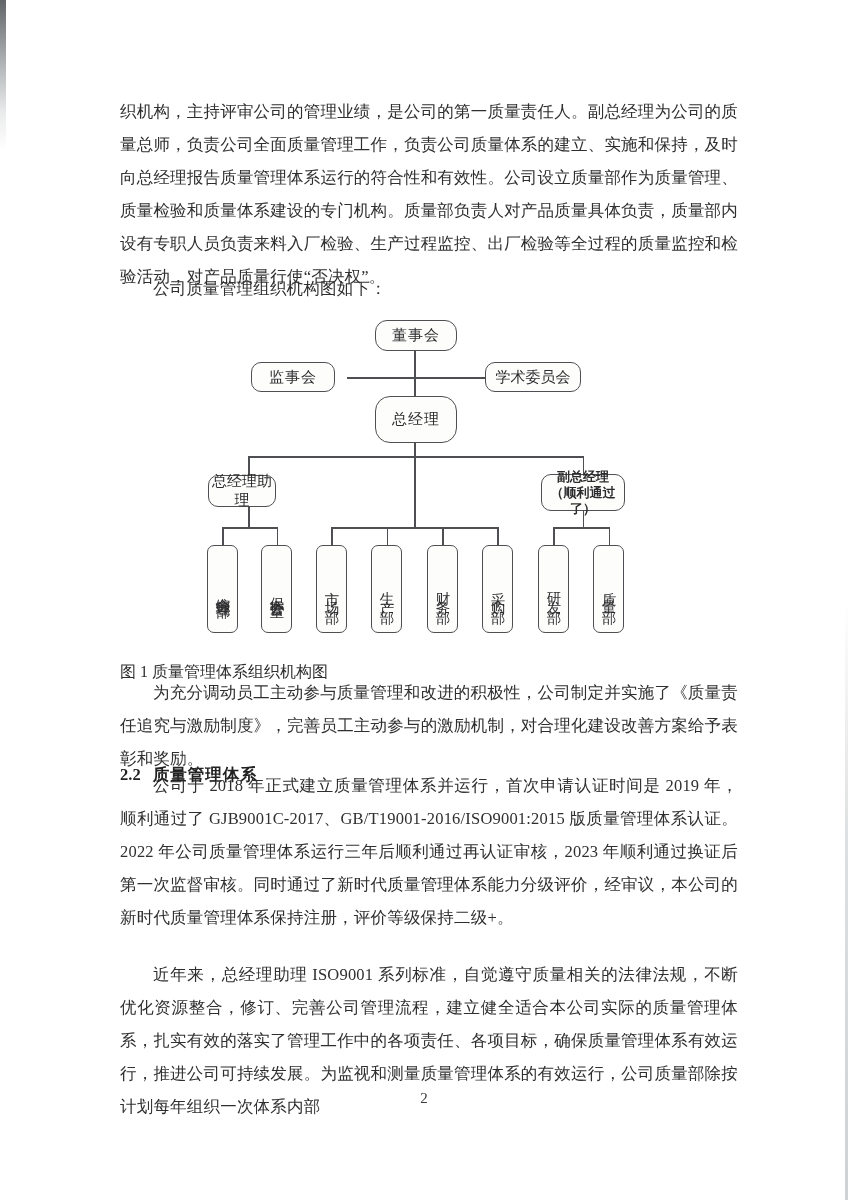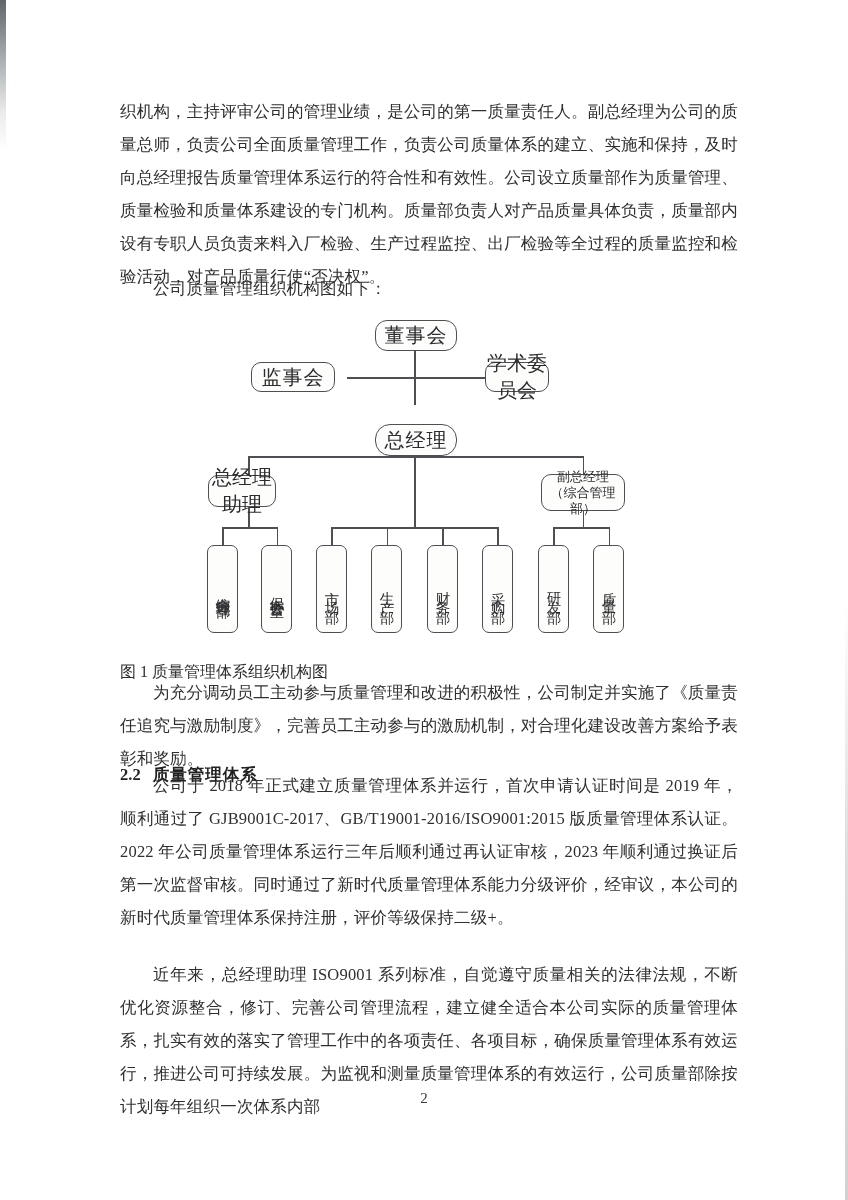--- a/index.html
+++ b/index.html
@@ -43,23 +43,23 @@
   .page-number {
     position: absolute; left: 0; top: 1088px; width: 848px;
     text-align: center; font-size: 15px; line-height: 20px; color: #3a3a3c;
   }
   
   .org-chart { position: absolute; left: 0; top: 0; width: 848px; height: 1200px; pointer-events: none; }
   .node {
     position: absolute; box-sizing: border-box;
     border: 1.5px solid #4d4f52; background: #fdfdfc;
     display: flex; align-items: center; justify-content: center;
-    font-size: 20px; color: #2c2c2e; text-align: center; letter-spacing: 1px;
+    font-size: 15px; color: #2c2c2e; text-align: center; letter-spacing: 1px;
   }
-  .node.two-line { flex-direction: column; font-size: 13px; line-height: 16px; letter-spacing: 0; }
+  .node.two-line { flex-direction: column; font-size: 13px; line-height: 16px; letter-spacing: 0; font-weight: bold; }
   .dept {
     position: absolute; box-sizing: border-box;
     border: 1.5px solid #4d4f52; border-radius: 7px; background: #fdfdfc;
     width: 31px; height: 88px; top: 545px;
     writing-mode: vertical-rl; text-orientation: upright;
     display: flex; align-items: center; justify-content: center;
     font-size: 14.5px; color: #2c2c2e;
   }
   .dept.chars3 { letter-spacing: 9px; padding-top: 9px; }
   .dept.chars5 { letter-spacing: 1.5px; padding-top: 1px; }
@@ -94,26 +94,26 @@
     <div class="vline" style="left:386.5px; top:527px; height:18px"></div>
     <div class="vline" style="left:442px; top:527px; height:18px"></div>
     <div class="vline" style="left:497px; top:527px; height:18px"></div>
     <div class="vline" style="left:582.5px; top:510px; height:18px"></div>
     <div class="hline" style="left:553px; top:527px; width:56px"></div>
     <div class="vline" style="left:553px; top:527px; height:18px"></div>
     <div class="vline" style="left:608.5px; top:527px; height:18px"></div>
 
     <div class="node" style="left:375px; top:320px; width:82px; height:31px; border-radius:12px">董事会</div>
     <div class="node" style="left:251px; top:362px; width:84px; height:30px; border-radius:10px">监事会</div>
-    <div class="node" style="left:485px; top:362px; width:64px; height:30px; border-radius:10px; letter-spacing:0">学术委员会</div>
-    <div class="node" style="left:375px; top:424px; width:82px; height:32px; border-radius:15px">总经理</div>
+    <div class="node" style="left:485px; top:362px; width:96px; height:30px; border-radius:10px; letter-spacing:0">学术委员会</div>
+    <div class="node" style="left:375px; top:396px; width:82px; height:47px; border-radius:15px">总经理</div>
     <div class="node" style="left:208px; top:475px; width:68px; height:32px; border-radius:10px; letter-spacing:0">总经理助理</div>
     <div class="node two-line" style="left:541px; top:474px; width:84px; height:37px; border-radius:10px">
       <span>副总经理</span>
-      <span>（综合管理部）</span>
+      <span>（顺利通过了）</span>
     </div>
 
     <div class="dept chars5" style="left:207px">综合管理部</div>
     <div class="dept chars5" style="left:261px">保密办公室</div>
     <div class="dept chars3" style="left:316px">市场部</div>
     <div class="dept chars3" style="left:371px">生产部</div>
     <div class="dept chars3" style="left:427px">财务部</div>
     <div class="dept chars3" style="left:482px">采购部</div>
     <div class="dept chars3" style="left:538px">研发部</div>
     <div class="dept chars3" style="left:593px">质量部</div>

